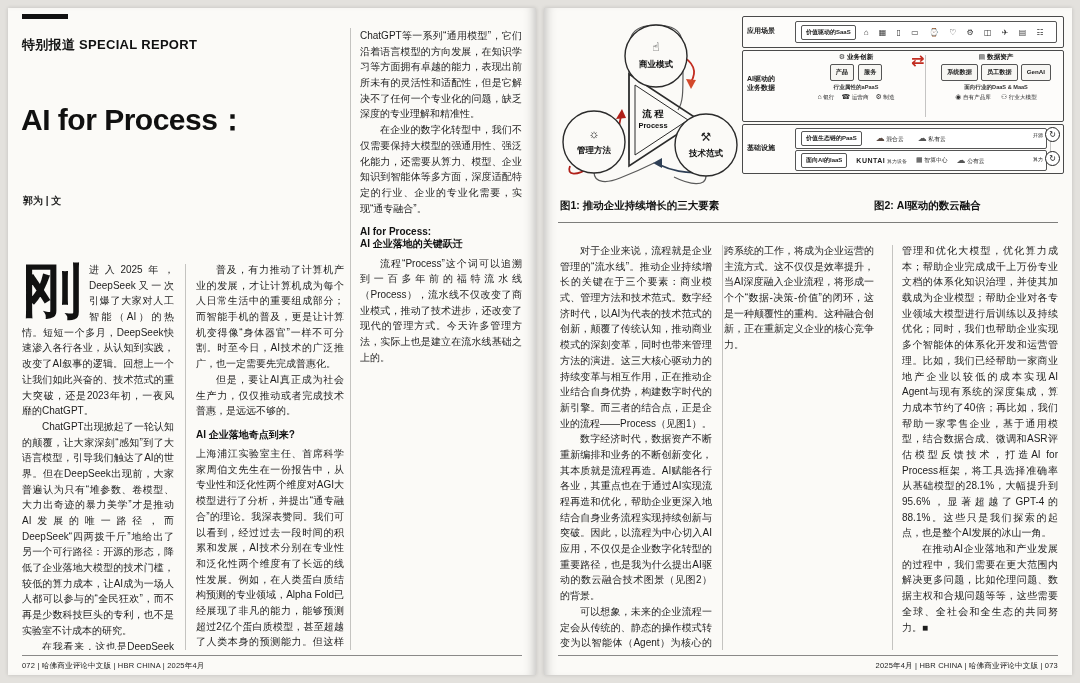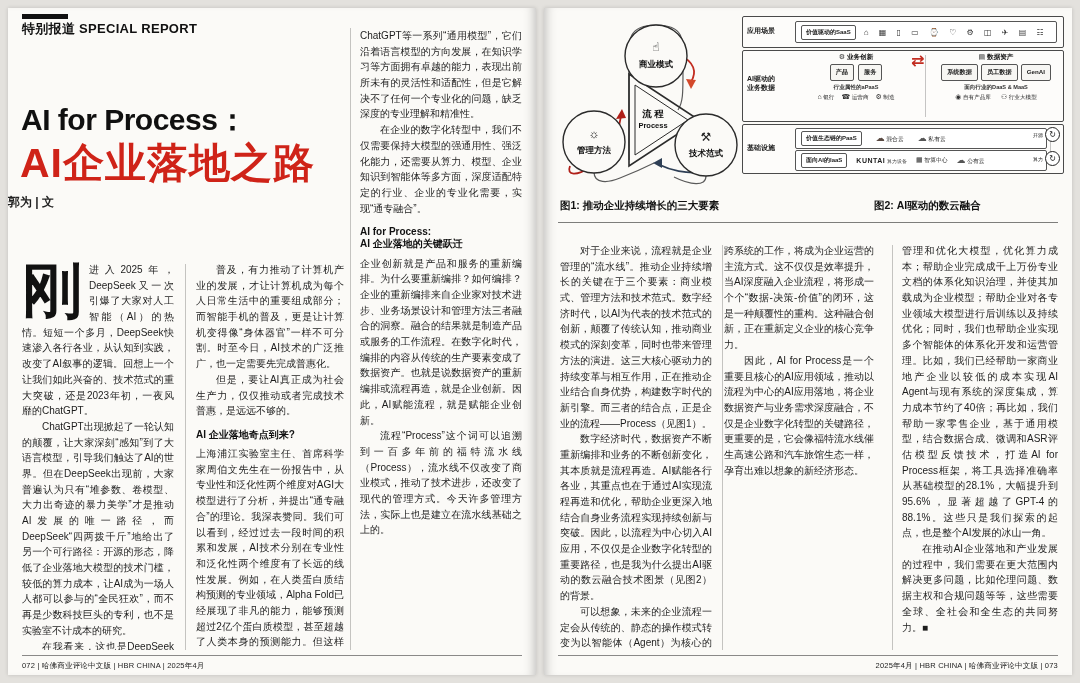--- a/index.html
+++ b/index.html
@@ -12,24 +12,24 @@
   }
   .page{
     position:absolute;top:8px;width:528px;height:667px;
     background:#fbfaf7;
   }
   #page-left{left:8px;box-shadow:inset -10px 0 12px -9px rgba(0,0,0,.28),0 0 4px rgba(0,0,0,.15);}
   #page-right{left:544px;box-shadow:inset 10px 0 12px -9px rgba(0,0,0,.28),0 0 4px rgba(0,0,0,.15);}
 
   
   .kicker-bar{position:absolute;left:14px;top:6px;width:46px;height:5px;background:#111;}
-  .kicker{position:absolute;left:14px;top:12px;font-size:13px;font-weight:bold;letter-spacing:.3px;color:#111;}
+  .kicker{position:absolute;left:14px;top:28px;font-size:13px;font-weight:bold;letter-spacing:.3px;color:#111;}
   .title-en{position:absolute;left:13px;top:92px;font-size:30px;font-weight:800;letter-spacing:-.5px;color:#101010;}
   .title-cn{position:absolute;left:12px;top:128px;font-size:41px;font-weight:900;letter-spacing:1px;}
-  .byline{position:absolute;left:0;top:186px;font-size:12px;font-weight:bold;color:#222;}
+  .byline{position:absolute;left:15px;top:186px;font-size:10px;font-weight:bold;color:#222;}
 
   
   .col{position:absolute;overflow:hidden;}
   p.body{font-size:10px;line-height:1.57;text-align:justify;margin:0;text-indent:2em;color:#1d1d1d;}
   p.noindent{text-indent:0;}
   .dropcap{float:left;font-size:60px;line-height:.85;font-weight:900;margin:3px 7px 0 0;color:#111;}
   h3.sec{font-size:10px;font-weight:900;margin:10px 0 5px 0;color:#111;line-height:1.22;}
   .vrule{position:absolute;width:1px;background:rgba(0,0,0,.22);}
   .footrule{position:absolute;left:14px;right:14px;height:1px;background:rgba(0,0,0,.45);top:647px;}
   .footer{position:absolute;top:653px;font-size:7.5px;color:#222;letter-spacing:.2px;}
@@ -56,21 +56,20 @@
 
   .red{color:#cf2318;}
 </style>
 </head>
 <body>
 
 <div class="page" id="page-left">
   <div class="kicker-bar"></div>
   <div class="kicker">特别报道 SPECIAL REPORT</div>
   <div class="title-en">AI for Process：</div>
-  <div class="title-cn red">AI企业落地之路</div>
   <div class="byline">郭为 | 文</div>
 
   <div class="vrule" style="left:177px;top:256px;height:386px;"></div>
   <div class="vrule" style="left:342px;top:20px;height:622px;"></div>
 
   <div class="col" style="left:14px;top:254px;width:152px;height:388px;">
     <p class="body noindent"><span class="dropcap">刚</span><span>进入2025年，DeepSeek又一次引爆了大家对人工智能（AI）的热情。短短一个多月，DeepSeek快速渗入各行各业，从认知到实践，改变了AI叙事的逻辑。回想上一个让我们如此兴奋的、技术范式的重大突破，还是2023年初，一夜风靡的ChatGPT。</span></p>
     <p class="body">ChatGPT出现掀起了一轮认知的颠覆，让大家深刻“感知”到了大语言模型，引导我们触达了AI的世界。但在DeepSeek出现前，大家普遍认为只有“堆参数、卷模型、大力出奇迹的暴力美学”才是推动AI发展的唯一路径，而DeepSeek“四两拨千斤”地给出了另一个可行路径：开源的形态，降低了企业落地大模型的技术门槛，较低的算力成本，让AI成为一场人人都可以参与的“全民狂欢”，而不再是少数科技巨头的专利，也不是实验室不计成本的研究。</p>
     <p class="body">在我看来，这也是DeepSeek最重要的价值——推动AI的普惠。1946年推出的全球第一台计算机ENIAC只能支持每秒5000次的运算，直到40年后，PC的全面</p>
   </div>
@@ -79,21 +78,20 @@
     <p class="body">普及，有力推动了计算机产业的发展，才让计算机成为每个人日常生活中的重要组成部分；而智能手机的普及，更是让计算机变得像“身体器官”一样不可分割。时至今日，AI技术的广泛推广，也一定需要先完成普惠化。</p>
     <p class="body">但是，要让AI真正成为社会生产力，仅仅推动或者完成技术普惠，是远远不够的。</p>
     <h3 class="sec">AI 企业落地奇点到来?</h3>
     <p class="body noindent">上海浦江实验室主任、首席科学家周伯文先生在一份报告中，从专业性和泛化性两个维度对AGI大模型进行了分析，并提出“通专融合”的理论。我深表赞同。我们可以看到，经过过去一段时间的积累和发展，AI技术分别在专业性和泛化性两个维度有了长远的线性发展。例如，在人类蛋白质结构预测的专业领域，Alpha Fold已经展现了非凡的能力，能够预测超过2亿个蛋白质模型，甚至超越了人类本身的预测能力。但这样一个强大的AI模型，可能却无法回答一个简单的日常问题，泛化能力严重不足。另一方面，例如DeepSeek、LLaMA，或是</p>
   </div>
 
   <div class="col" style="left:352px;top:20px;width:162px;height:622px;">
     <p class="body noindent">ChatGPT等一系列“通用模型”，它们沿着语言模型的方向发展，在知识学习等方面拥有卓越的能力，表现出前所未有的灵活性和适配性，但是它解决不了任何一个专业化的问题，缺乏深度的专业理解和精准性。</p>
     <p class="body">在企业的数字化转型中，我们不仅需要保持大模型的强通用性、强泛化能力，还需要从算力、模型、企业知识到智能体等多方面，深度适配特定的行业、企业的专业化需要，实现“通专融合”。</p>
     <h3 class="sec"><span>AI for Process:</span><br><span>AI 企业落地的关键跃迁</span></h3>
-    <p class="body noindent">企业创新就是产品和服务的重新编排。为什么要重新编排？如何编排？企业的重新编排来自企业家对技术进步、业务场景设计和管理方法三者融合的洞察。融合的结果就是制造产品或服务的工作流程。在数字化时代，编排的内容从传统的生产要素变成了数据资产。也就是说数据资产的重新编排或流程再造，就是企业创新。因此，AI赋能流程，就是赋能企业创新。</p>
     <p class="body">流程“Process”这个词可以追溯到一百多年前的福特流水线（Process），流水线不仅改变了商业模式，推动了技术进步，还改变了现代的管理方式。今天许多管理方法，实际上也是建立在流水线基础之上的。</p>
   </div>
 
   <div class="footrule"></div>
   <div class="footer">072 | 哈佛商业评论中文版 | HBR CHINA | 2025年4月</div>
 </div>
 
 <div class="page" id="page-right">
 
   <div class="fig1">
@@ -221,21 +219,20 @@
   <div class="vrule" style="left:348px;top:237px;height:405px;"></div>
 
   <div class="col" style="left:16px;top:235px;width:152px;height:407px;">
     <p class="body">对于企业来说，流程就是企业管理的“流水线”。推动企业持续增长的关键在于三个要素：商业模式、管理方法和技术范式。数字经济时代，以AI为代表的技术范式的创新，颠覆了传统认知，推动商业模式的深刻变革，同时也带来管理方法的演进。这三大核心驱动力的持续变革与相互作用，正在推动企业结合自身优势，构建数字时代的新引擎。而三者的结合点，正是企业的流程——Process（见图1）。</p>
     <p class="body">数字经济时代，数据资产不断重新编排和业务的不断创新变化，其本质就是流程再造。AI赋能各行各业，其重点也在于通过AI实现流程再造和优化，帮助企业更深入地结合自身业务流程实现持续创新与突破。因此，以流程为中心切入AI应用，不仅仅是企业数字化转型的重要路径，也是我为什么提出AI驱动的数云融合技术图景（见图2）的背景。</p>
     <p class="body">可以想象，未来的企业流程一定会从传统的、静态的操作模式转变为以智能体（Agent）为核心的动态编排与协作系统。也就是说，由“智能体”基于实时交互，完成任务分发，高效处理复杂、跨部门、</p>
   </div>
 
   <div class="col" style="left:180px;top:235px;width:150px;height:407px;">
     <p class="body noindent">跨系统的工作，将成为企业运营的主流方式。这不仅仅是效率提升，当AI深度融入企业流程，将形成一个个“数据-决策-价值”的闭环，这是一种颠覆性的重构。这种融合创新，正在重新定义企业的核心竞争力。</p>
-    <p class="body">因此，AI for Process是一个重要且核心的AI应用领域，推动以流程为中心的AI应用落地，将企业数据资产与业务需求深度融合，不仅是企业数字化转型的关键路径，更重要的是，它会像福特流水线催生高速公路和汽车旅馆生态一样，孕育出难以想象的新经济形态。</p>
 
   </div>
 
   <div class="col" style="left:358px;top:235px;width:156px;height:407px;">
     <p class="body noindent">管理和优化大模型，优化算力成本；帮助企业完成成千上万份专业文档的体系化知识治理，并使其加载成为企业模型；帮助企业对各专业领域大模型进行后训练以及持续优化；同时，我们也帮助企业实现多个智能体的体系化开发和运营管理。比如，我们已经帮助一家商业地产企业以较低的成本实现AI Agent与现有系统的深度集成，算力成本节约了40倍；再比如，我们帮助一家零售企业，基于通用模型，结合数据合成、微调和ASR评估模型反馈技术，打造AI for Process框架，将工具选择准确率从基础模型的28.1%，大幅提升到95.6%，显著超越了GPT-4的88.1%。这些只是我们探索的起点，也是整个AI发展的冰山一角。</p>
     <p class="body">在推动AI企业落地和产业发展的过程中，我们需要在更大范围内解决更多问题，比如伦理问题、数据主权和合规问题等等，这些需要全球、全社会和全生态的共同努力。■</p>
 
   </div>
 
   <div class="footrule"></div>

